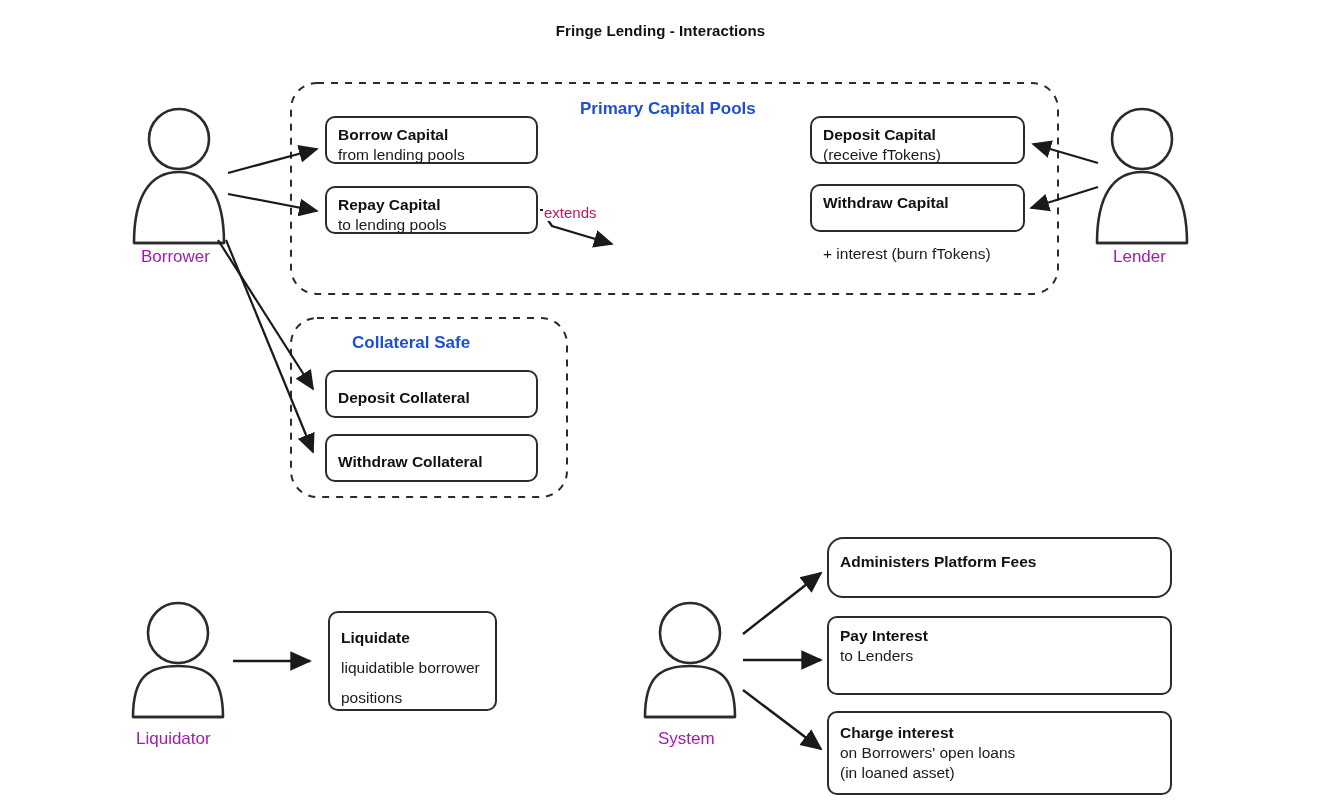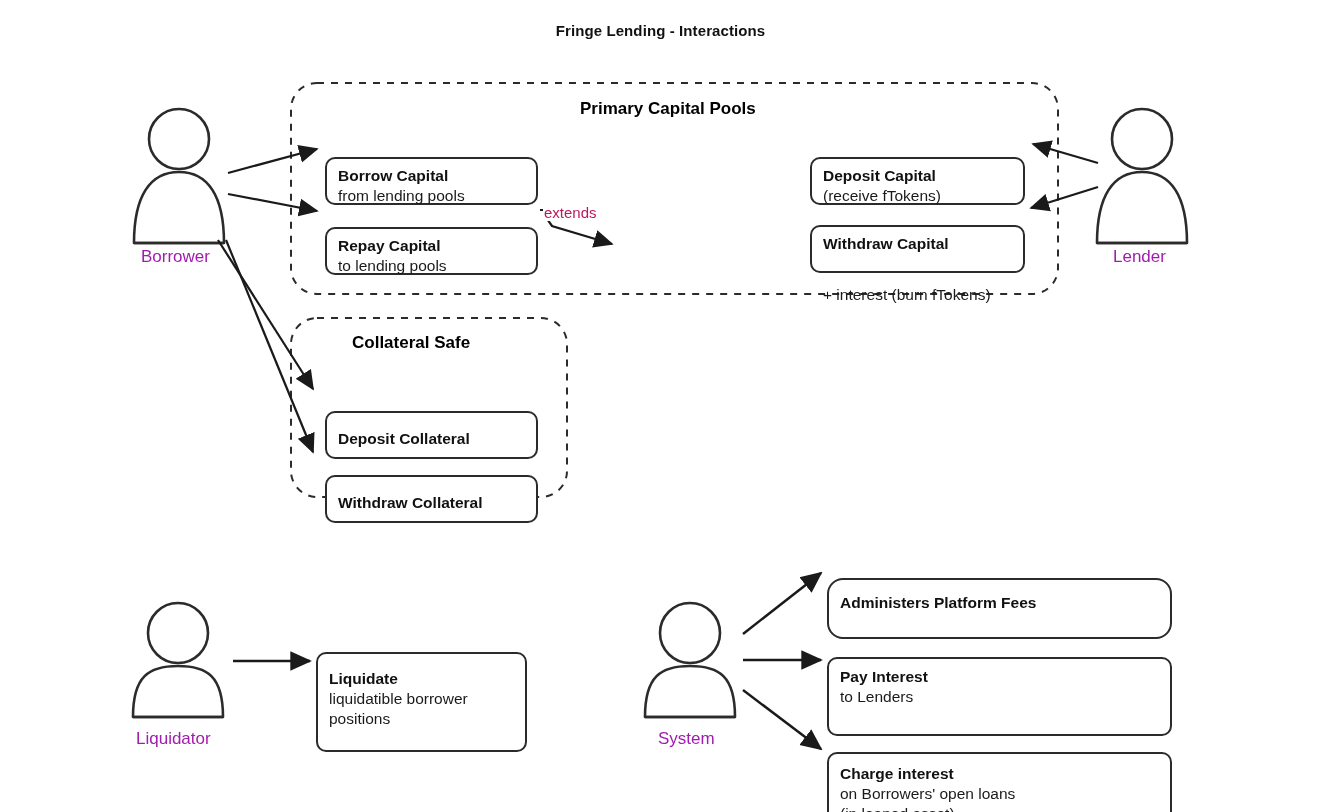--- a/index.html
+++ b/index.html
@@ -34,21 +34,21 @@
     text-align: center;
     font-size: 15px;
     font-weight: bold;
     color: #111111;
     letter-spacing: 0.1px;
   }
   .group-title {
     position: absolute;
     font-size: 17px;
     font-weight: bold;
-    color: #000000;
+    color: #1d4ed8;
     white-space: nowrap;
   }
   .actor-label {
     position: absolute;
     font-size: 17px;
     color: #a21caf;
     white-space: nowrap;
   }
   .edge-label {
     position: absolute;
@@ -61,21 +61,20 @@
   .node {
     position: absolute;
     box-sizing: border-box;
     background: #ffffff;
     border: 2px solid #2b2b2b;
     border-radius: 10px;
     padding: 7px 11px 0 11px;
     display: flex;
     flex-direction: column;
     justify-content: flex-start;
-    margin-top: 41px;
   }
   .node .t1 {
     font-size: 15.5px;
     font-weight: bold;
     color: #111111;
     line-height: 1.28;
     white-space: nowrap;
   }
   .node .t2 {
     font-size: 15.5px;
@@ -189,21 +188,21 @@
   </div>
 
   <div class="node center-v" style="left:325px; top:370px; width:213px; height:48px;">
     <div class="t1">Deposit Collateral</div>
   </div>
 
   <div class="node center-v" style="left:325px; top:434px; width:213px; height:48px;">
     <div class="t1">Withdraw Collateral</div>
   </div>
 
-  <div class="node" style="left:316px; top:611px; width:211px; height:100px; padding-top:15px;">
+  <div class="node" style="left:328px; top:611px; width:169px; height:100px; padding-top:15px;gap:10px;">
     <div class="t1">Liquidate</div>
     <div class="t2">liquidatible borrower</div>
     <div class="t2">positions</div>
   </div>
 
   <div class="node" style="left:827px; top:537px; width:345px; height:61px; padding-top:13px;border-radius:16px;">
     <div class="t1">Administers Platform Fees</div>
   </div>
 
   <div class="node" style="left:827px; top:616px; width:345px; height:79px; padding-top:8px;">

